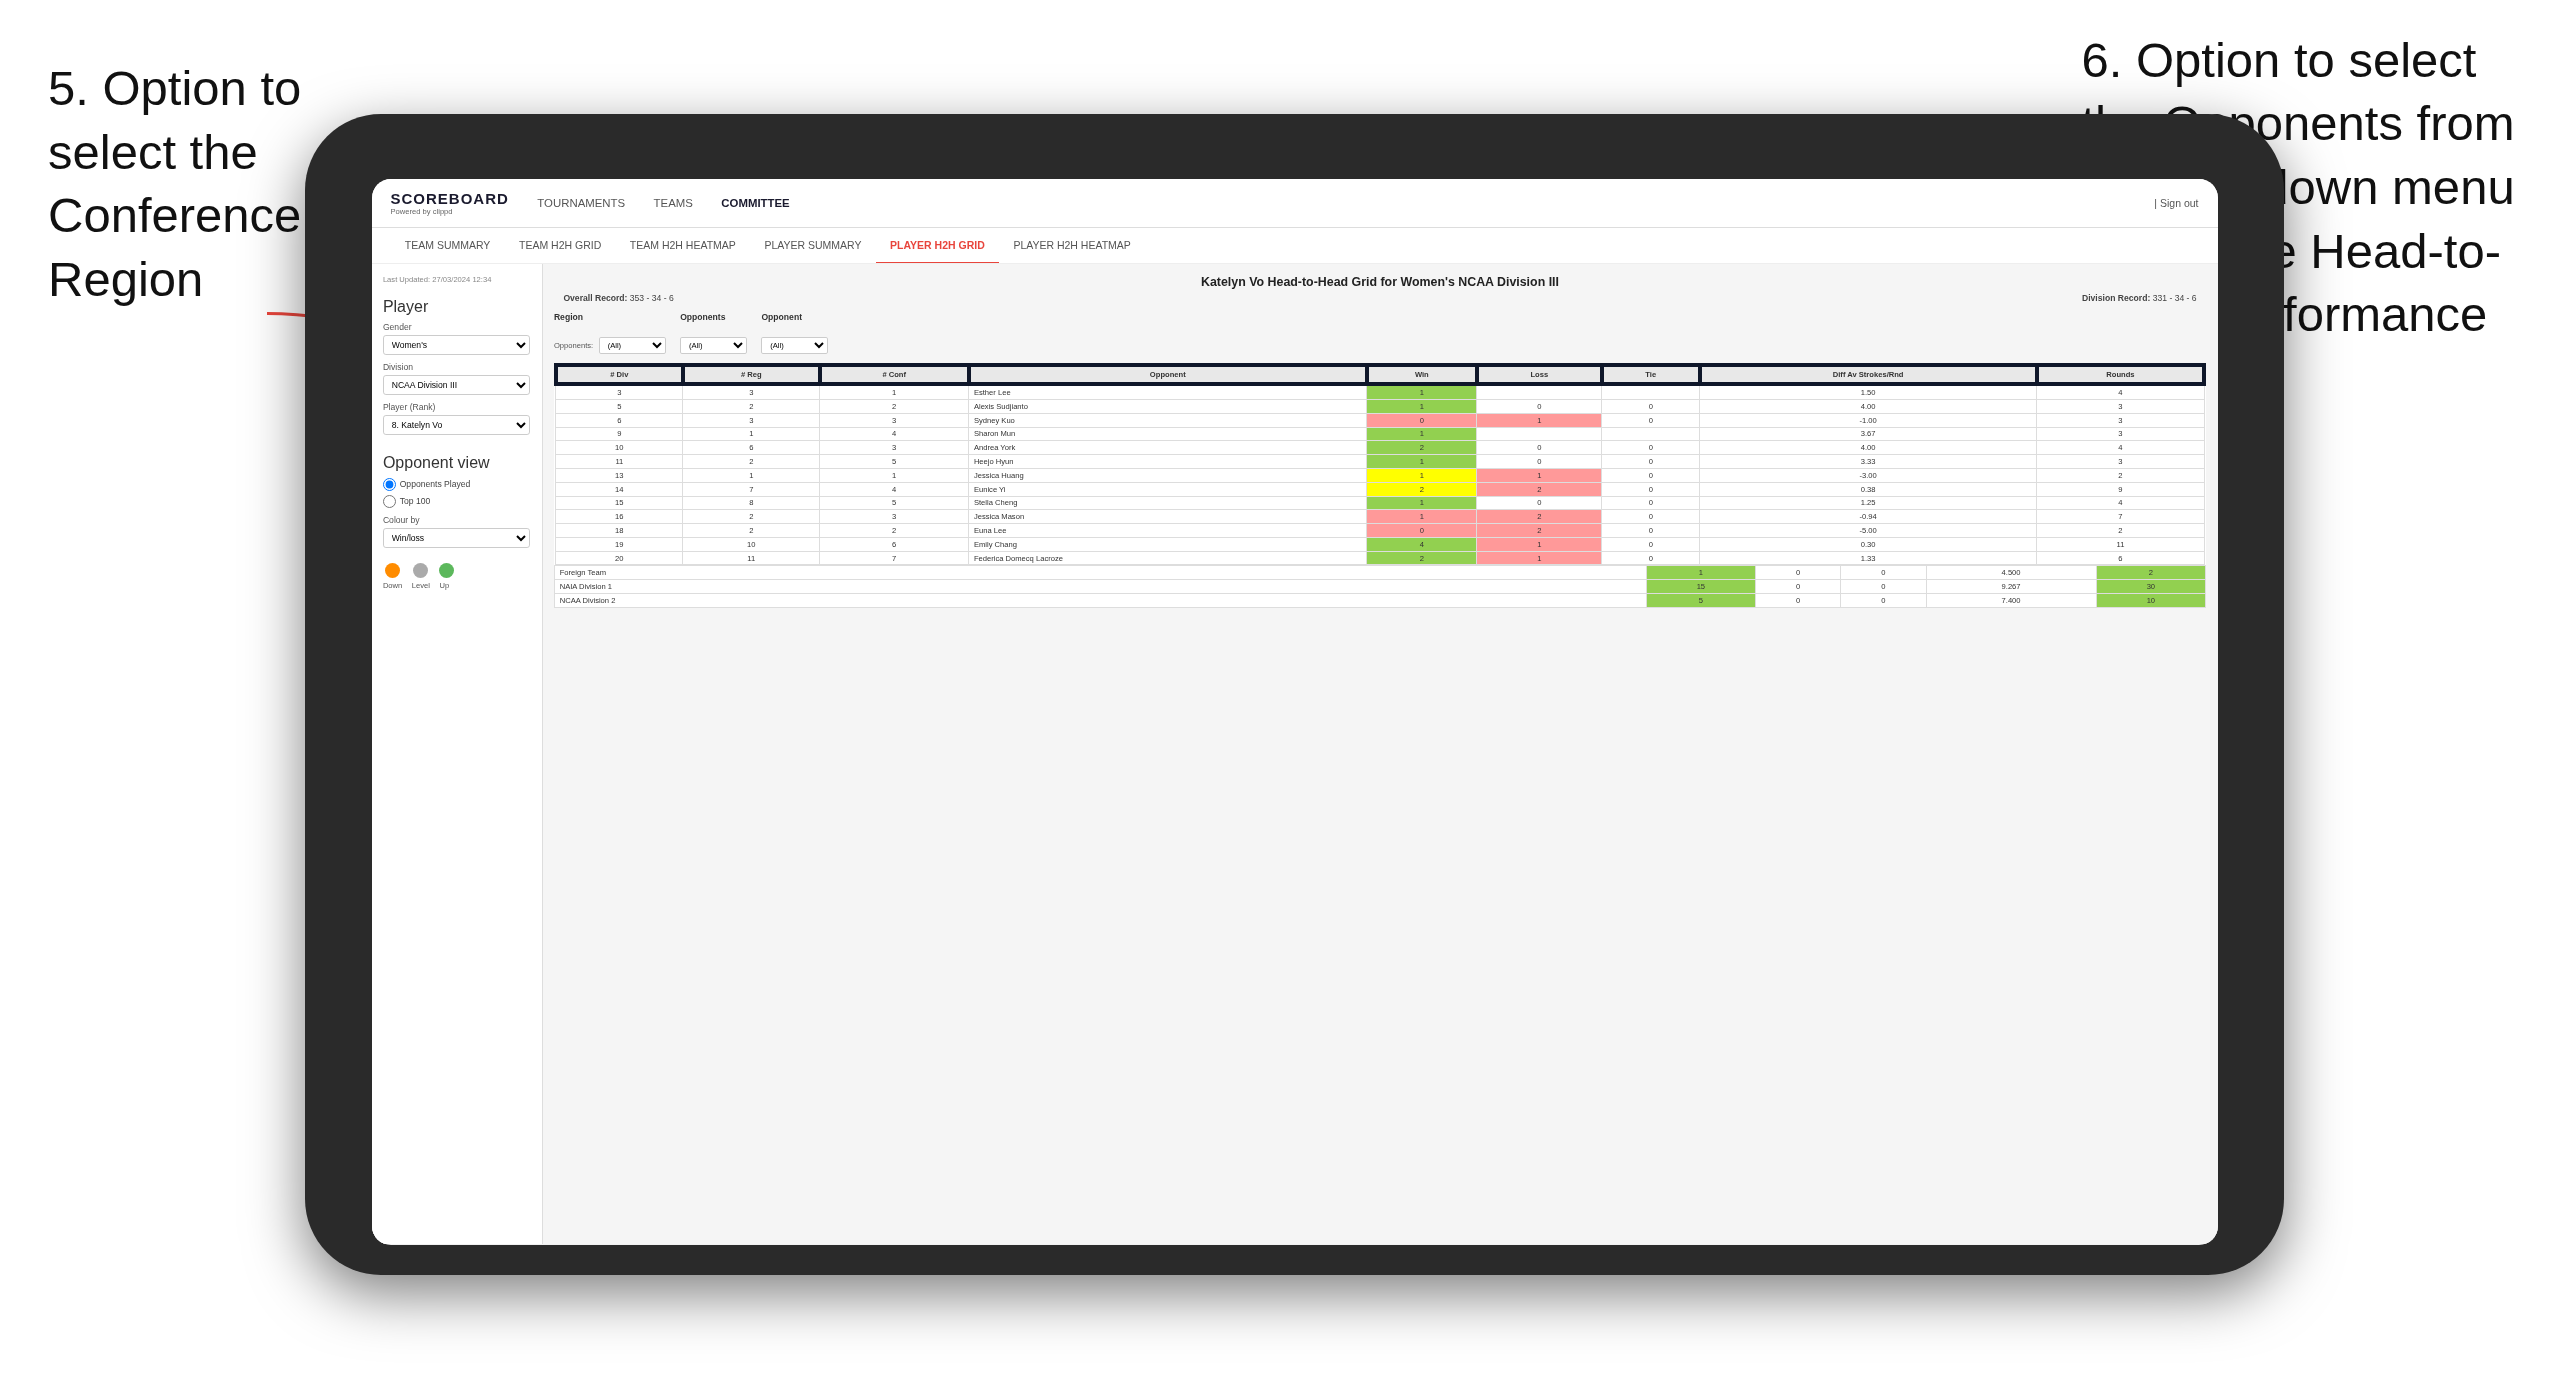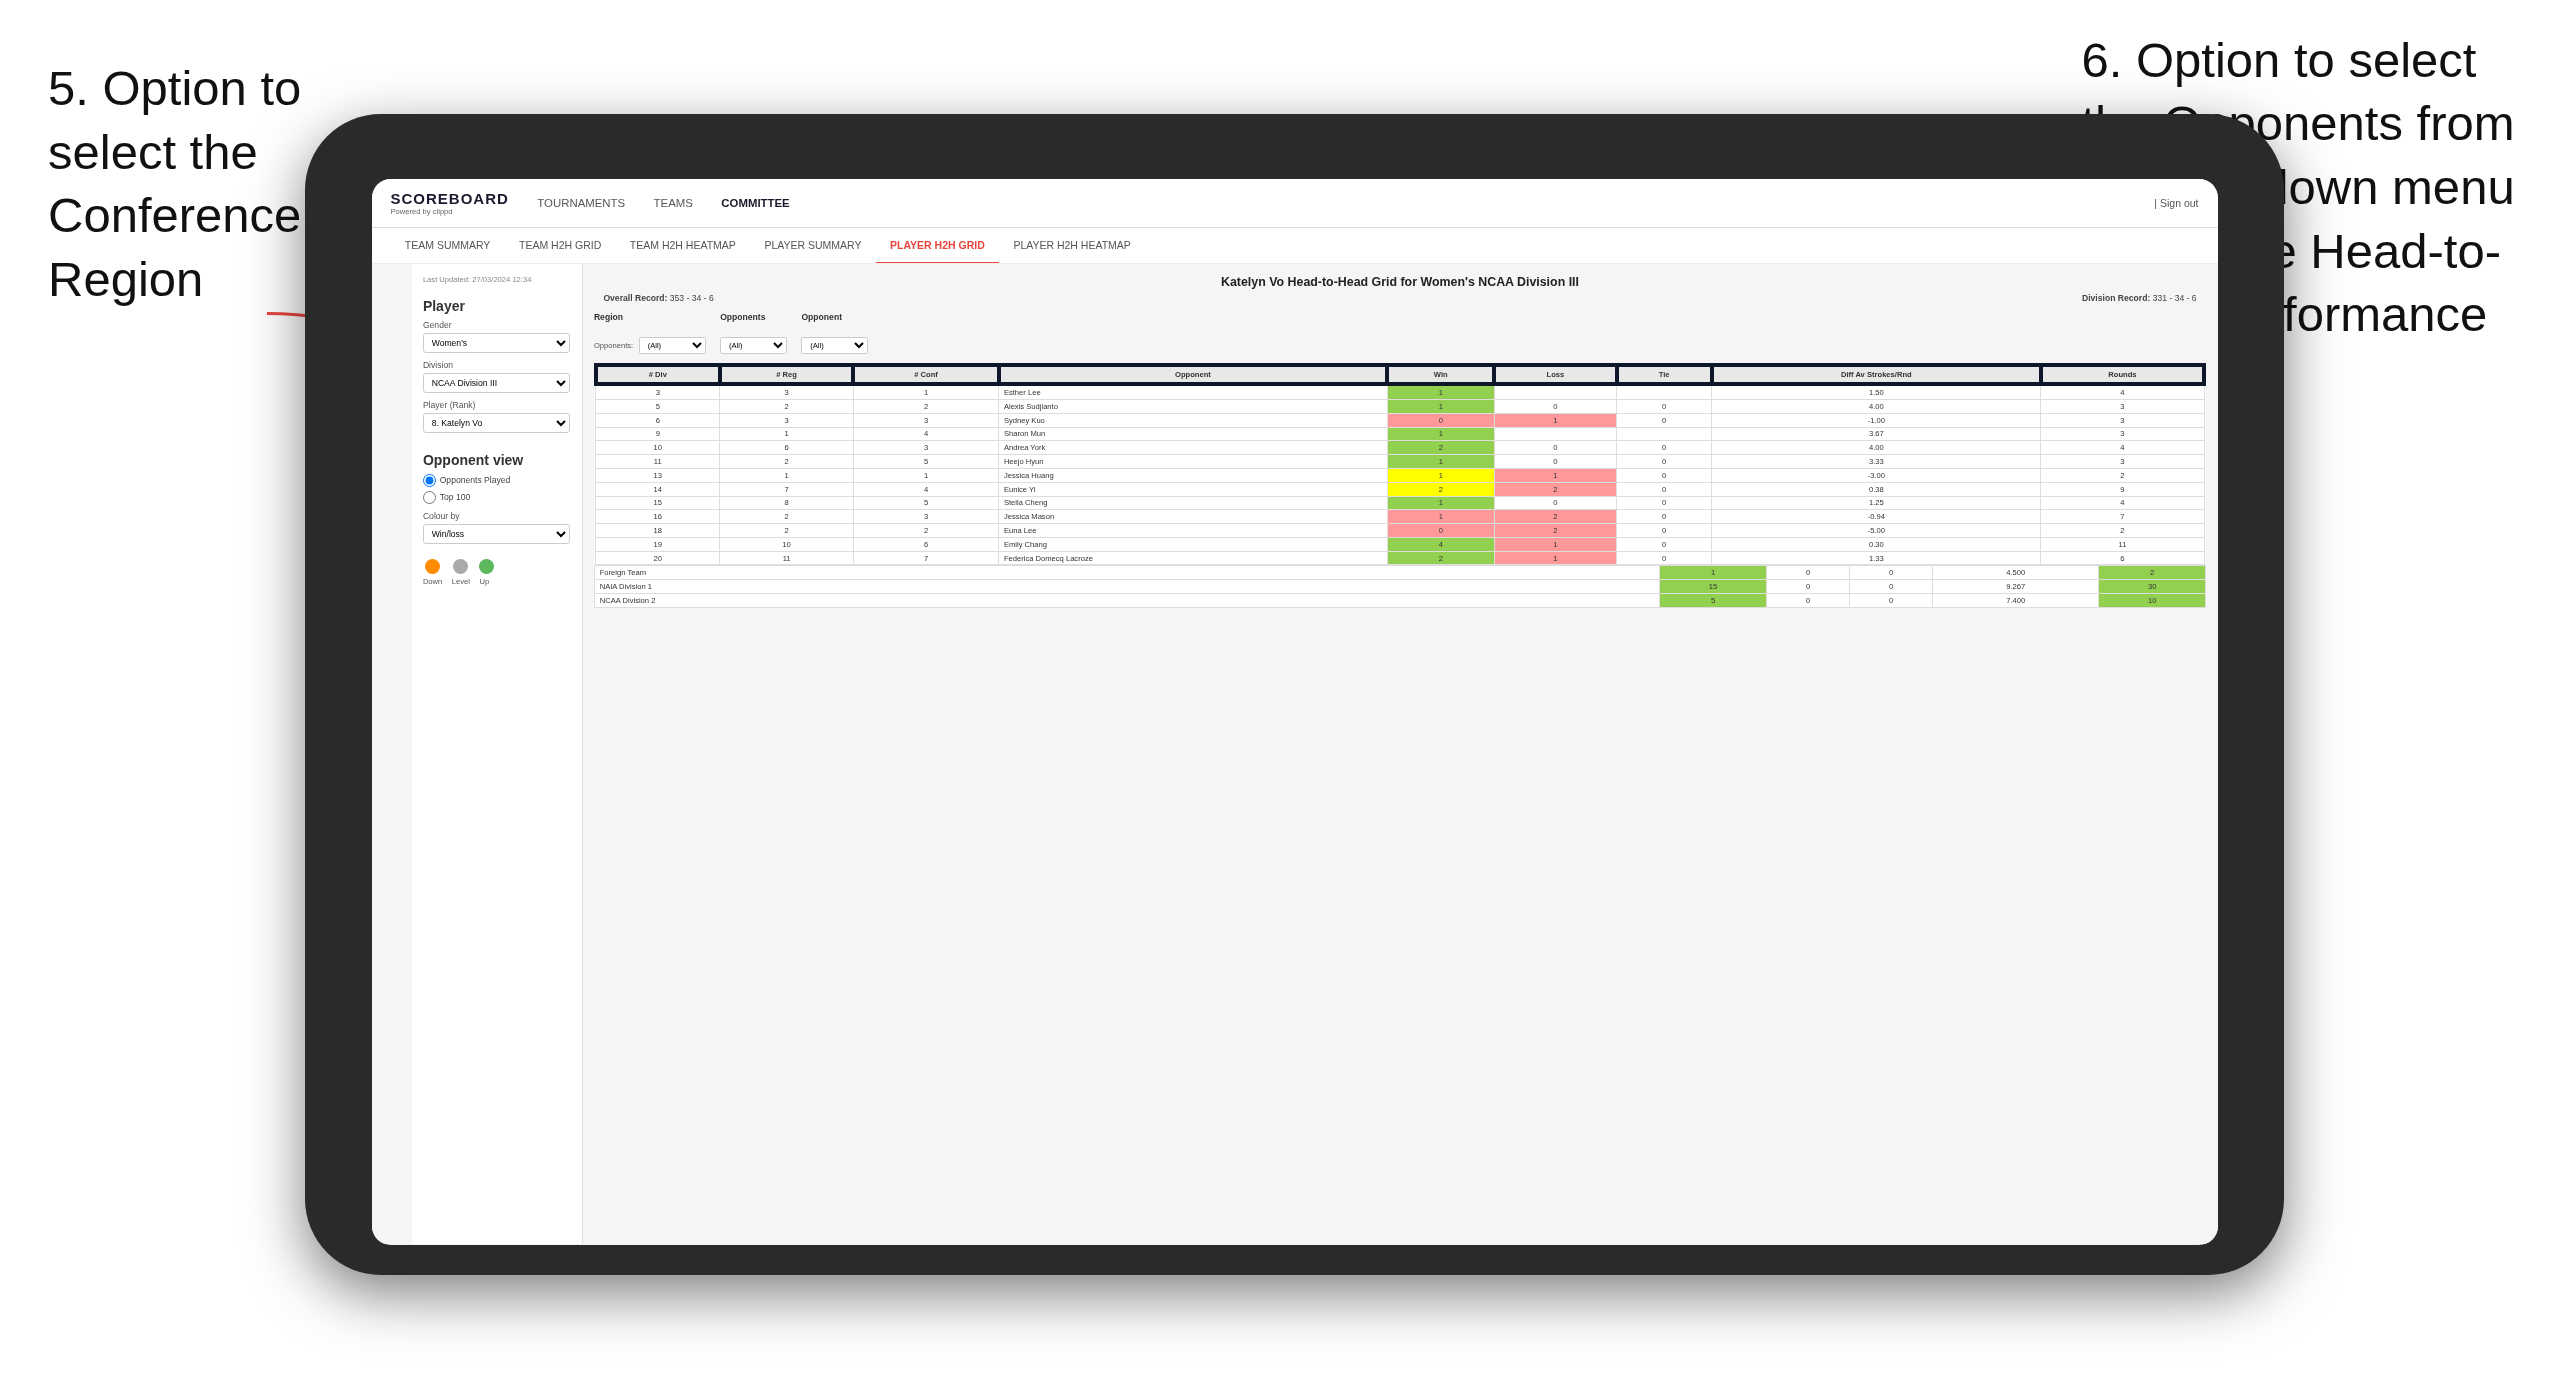--- a/index.html
+++ b/index.html
@@ -140,43 +140,42 @@
       color: #e8453c;
       border-bottom: 1.9px solid #e8453c;
       font-weight: 600;
     }
 
     
     .main-content {
       display: flex;
       height: calc(100% - 86px);
       background: #f5f5f5;
-      padding-left: 40px;
     }
 
     
     .left-panel {
       width: 171px;
       background: #fff;
       border-right: 1px solid #ddd;
       padding: 11.4px;
       font-size: 9.5px;
       overflow-y: auto;
       flex-shrink: 0;
     }
 
     .left-panel .last-updated {
       font-size: 7.6px;
       color: #888;
       margin-bottom: 14.3px;
     }
 
     .panel-section-title {
-      font-size: 14px;
-      font-weight: 700;
+      font-size: 16px;
+      font-weight: 400;
       color: #333;
       margin-bottom: 5.7px;
       margin-top: 11.4px;
     }
 
     .panel-select {
       width: 100%;
       font-size: 8.6px;
       padding: 2.9px 3.8px;
       border: 1px solid #ccc;

